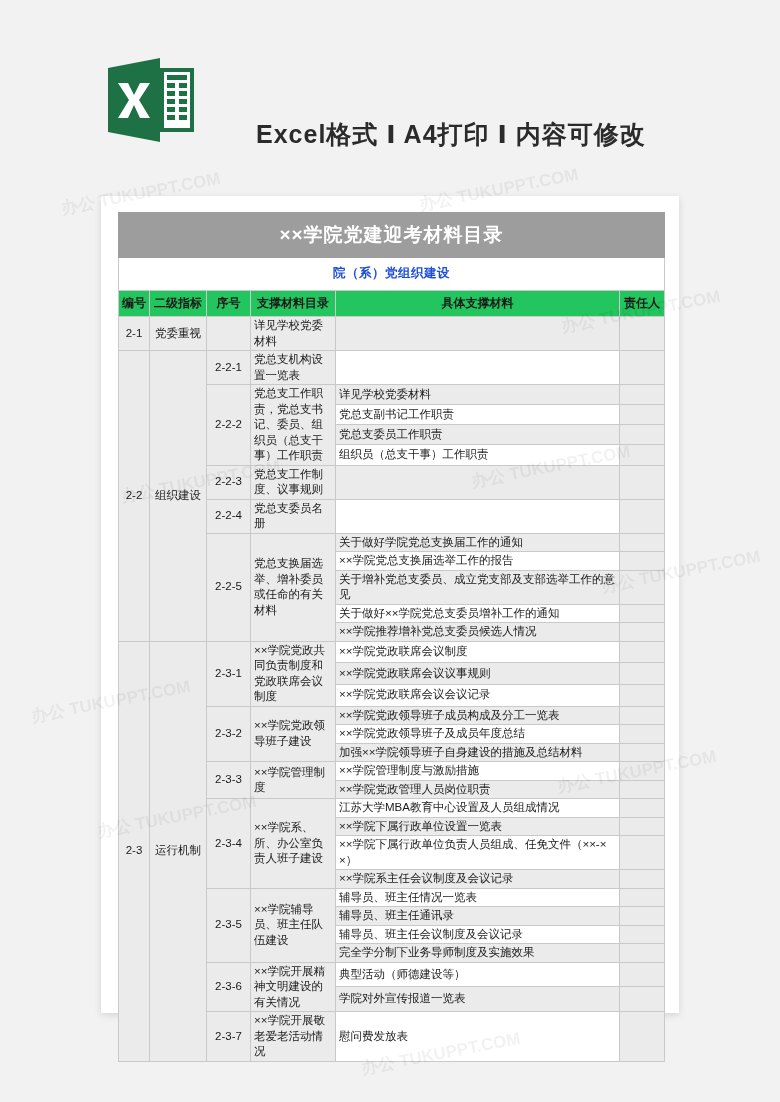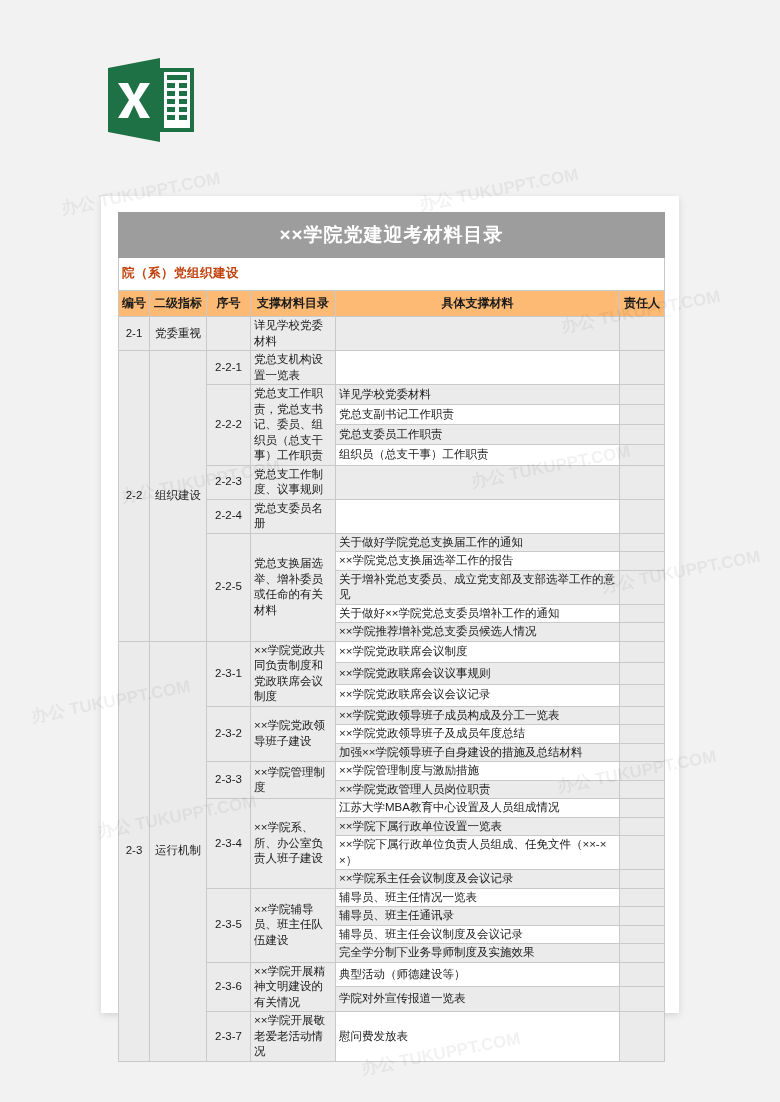--- a/index.html
+++ b/index.html
@@ -73,28 +73,29 @@
     color:#ffffff;
     font-size:19px;
     font-weight:bold;
     text-align:center;
     height:42px;
     letter-spacing:1px;
     border:1px solid #9d9d9d !important;
   }
   .sub-bar{
     background:#ffffff;
-    color:#c2410c;
+    color:#1d4ed8;
     font-size:12.5px;
     font-weight:bold;
+    text-align:center;
     height:30px;
     letter-spacing:.5px;
   }
   .hdr td{
-    background:#fdba74;
+    background:#22c55e;
     font-weight:bold;
     text-align:center;
     height:23px;
     font-size:12px;
     margin-top:45px;
   }
   .c-num{width:31px;text-align:center;}
   .c-ind{width:57px;text-align:center;}
   .c-seq{width:44px;text-align:center;}
   .c-cat{width:85px;}
@@ -126,20 +127,21 @@
         <rect x="59" y="43" width="8" height="5"></rect>
         <rect x="71" y="43" width="8" height="5"></rect>
         <rect x="59" y="51" width="8" height="5"></rect>
         <rect x="71" y="51" width="8" height="5"></rect>
         <rect x="59" y="59" width="8" height="5"></rect>
         <rect x="71" y="59" width="8" height="5"></rect>
       </g>
     </svg>
   </div>
 
+  <div class="banner-sub">Excel格式 Ⅰ A4打印 Ⅰ 内容可修改</div>
 </div>
 
 <div class="card"></div>
 
 <table class="sheet">
   <colgroup>
     <col class="c-num">
       <col class="c-ind">
       <col class="c-seq">
     <col class="c-cat">

